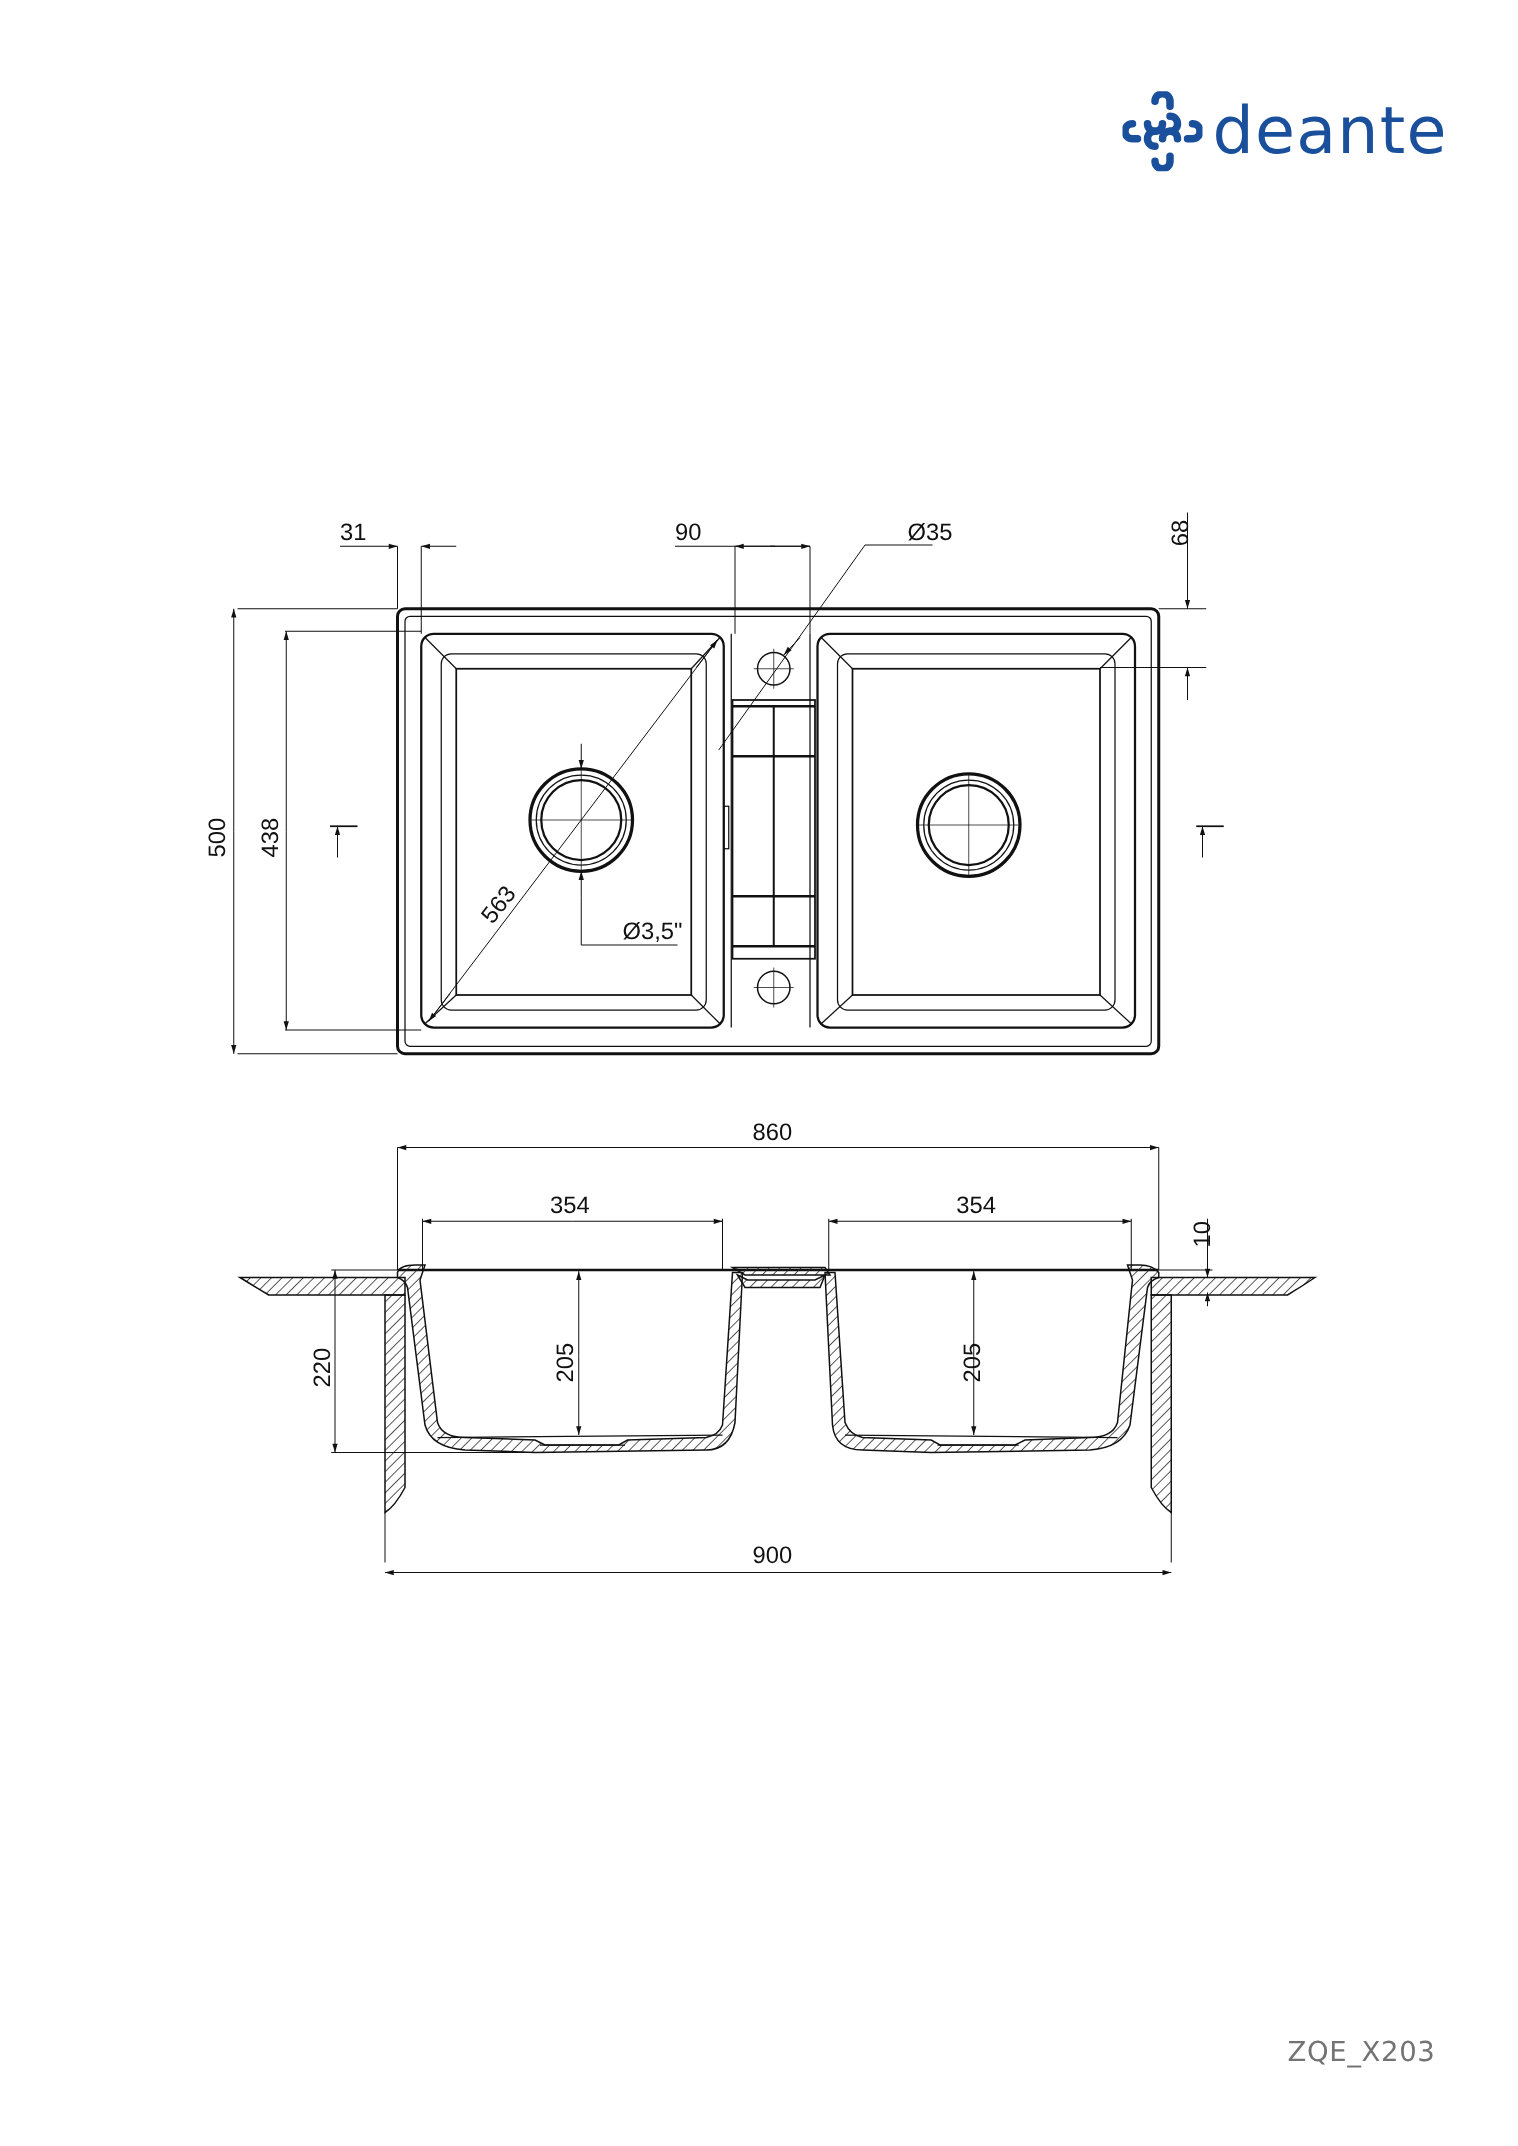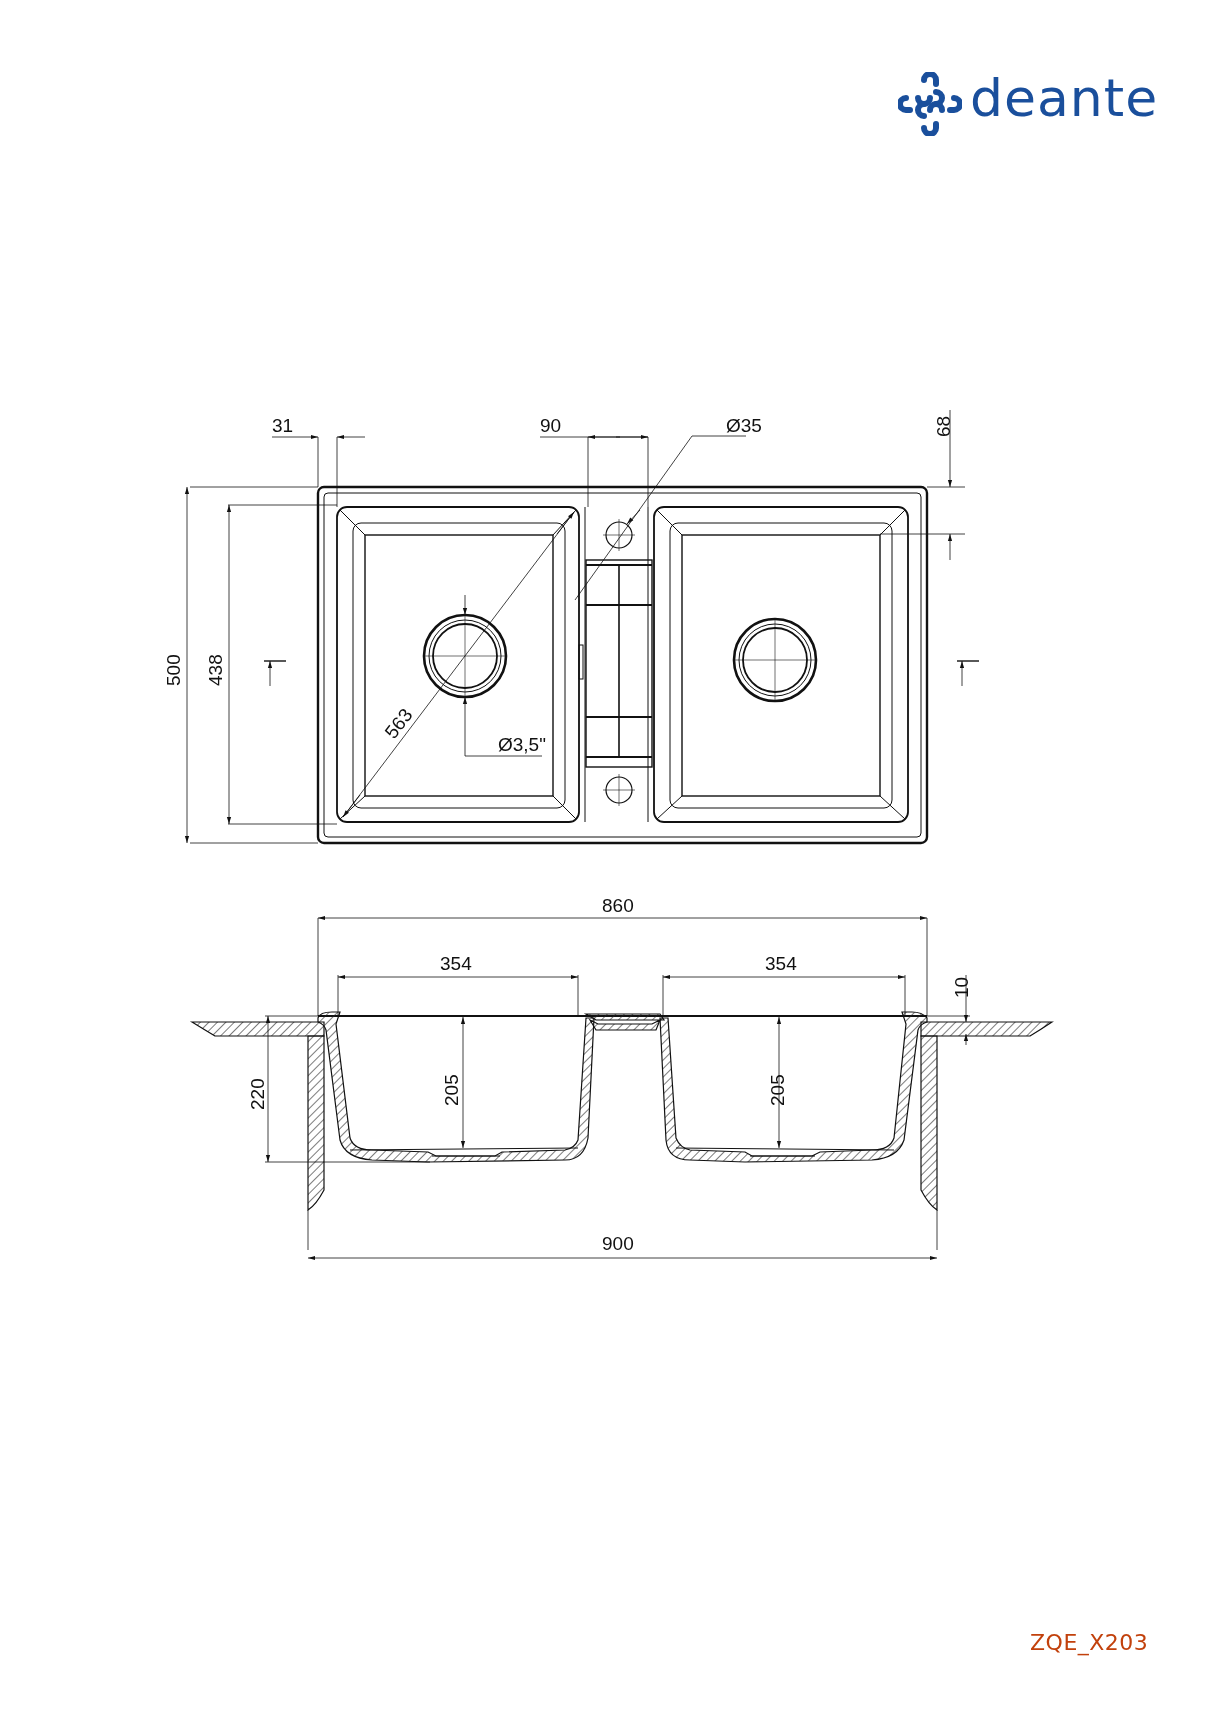--- a/index.html
+++ b/index.html
@@ -1,22 +1,22 @@
 <!DOCTYPE html>
 <html><head>
 <meta charset="utf-8">
 <style>
   html, body { margin: 0; padding: 0; background: #ffffff; }
   body { width: 1214px; height: 1717px; position: relative; overflow: hidden; font-family: "DejaVu Sans", sans-serif; }
-  .logo { position: absolute; left: 898px; top: 72px; height: 66px; display: flex; }
+  .logo { position: absolute; left: 898px; top: 72px; height: 66px; display: flex; align-items: center; }
   .logo-mark { width: 64px; height: 64px; }
   .logo-text { font-family: "DejaVu Sans", sans-serif; font-size: 52px; color: #1a4f9c; font-weight: normal; letter-spacing: 1px; margin-left: 8px; line-height: 1; }
   .drawing { position: absolute; left: 0; top: 0; width: 1214px; height: 1717px; }
   .dim-text { font-family: "Liberation Sans", sans-serif; font-size: 19px; fill: #111; }
-  .code { position: absolute; left: 1030px; top: 1630px; font-family: "DejaVu Sans", sans-serif; font-size: 22px; color: #c2410c; letter-spacing: 0.5px; }
+  .code { position: absolute; left: 1030px; top: 1630px; font-family: "DejaVu Sans", sans-serif; font-size: 22px; color: #737373; letter-spacing: 0.5px; }
 </style>
 </head>
 <body>
 
 <div class="logo">
   <svg class="logo-mark" viewBox="0 0 64 64">
     <g fill="none" stroke="#1a4f9c" stroke-width="6" stroke-linecap="round">
       <path d="M26 8 a6 6 0 0 1 12 0 v4"></path>
       <path d="M38 20 a6 6 0 0 1 0 12"></path>
       <path d="M8 26 a6 6 0 0 0 0 12 h4"></path>

